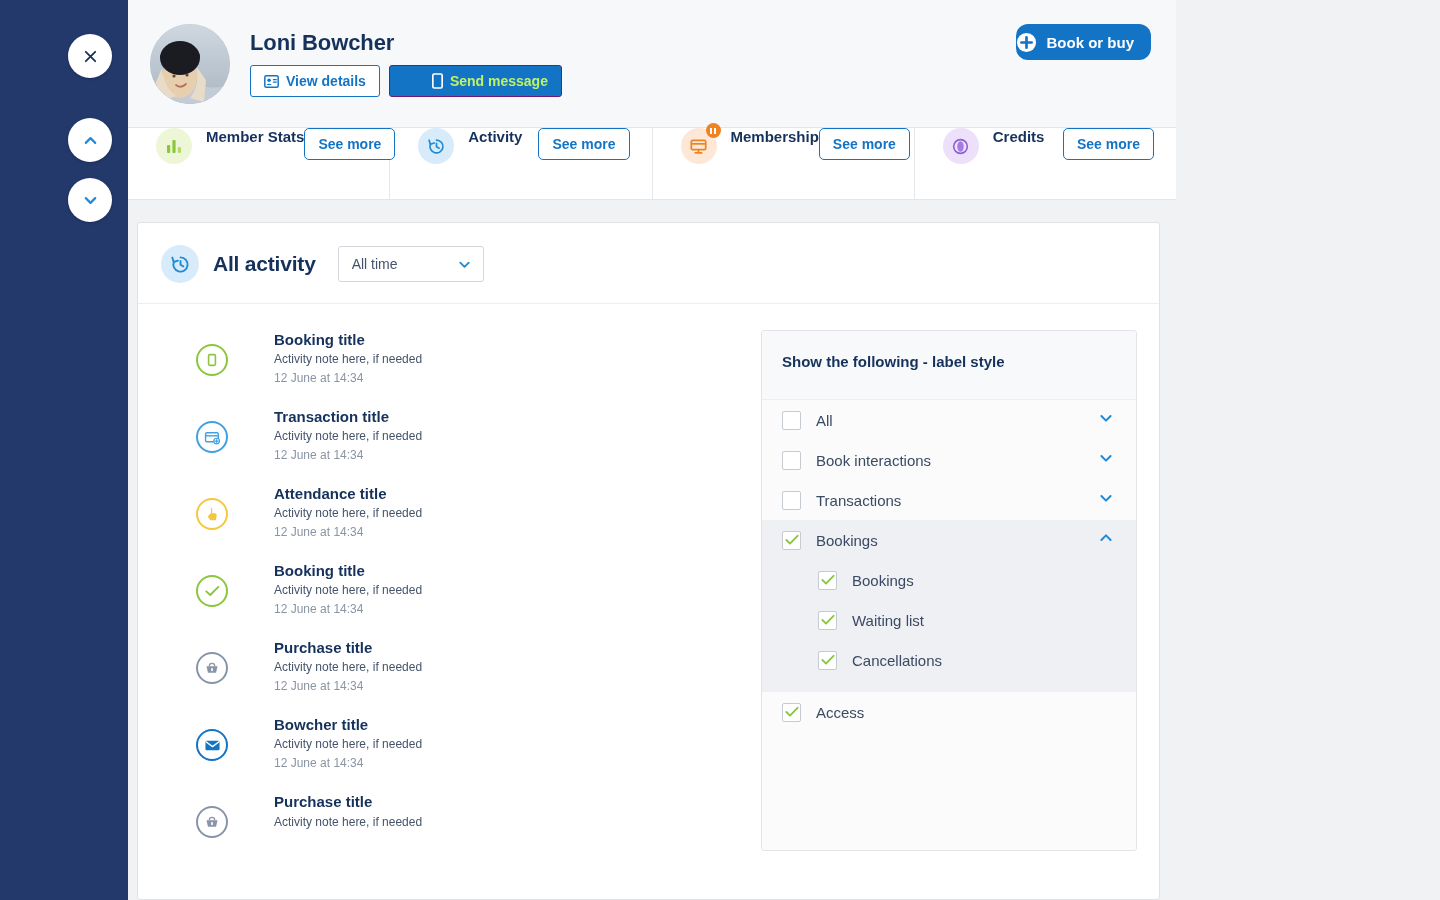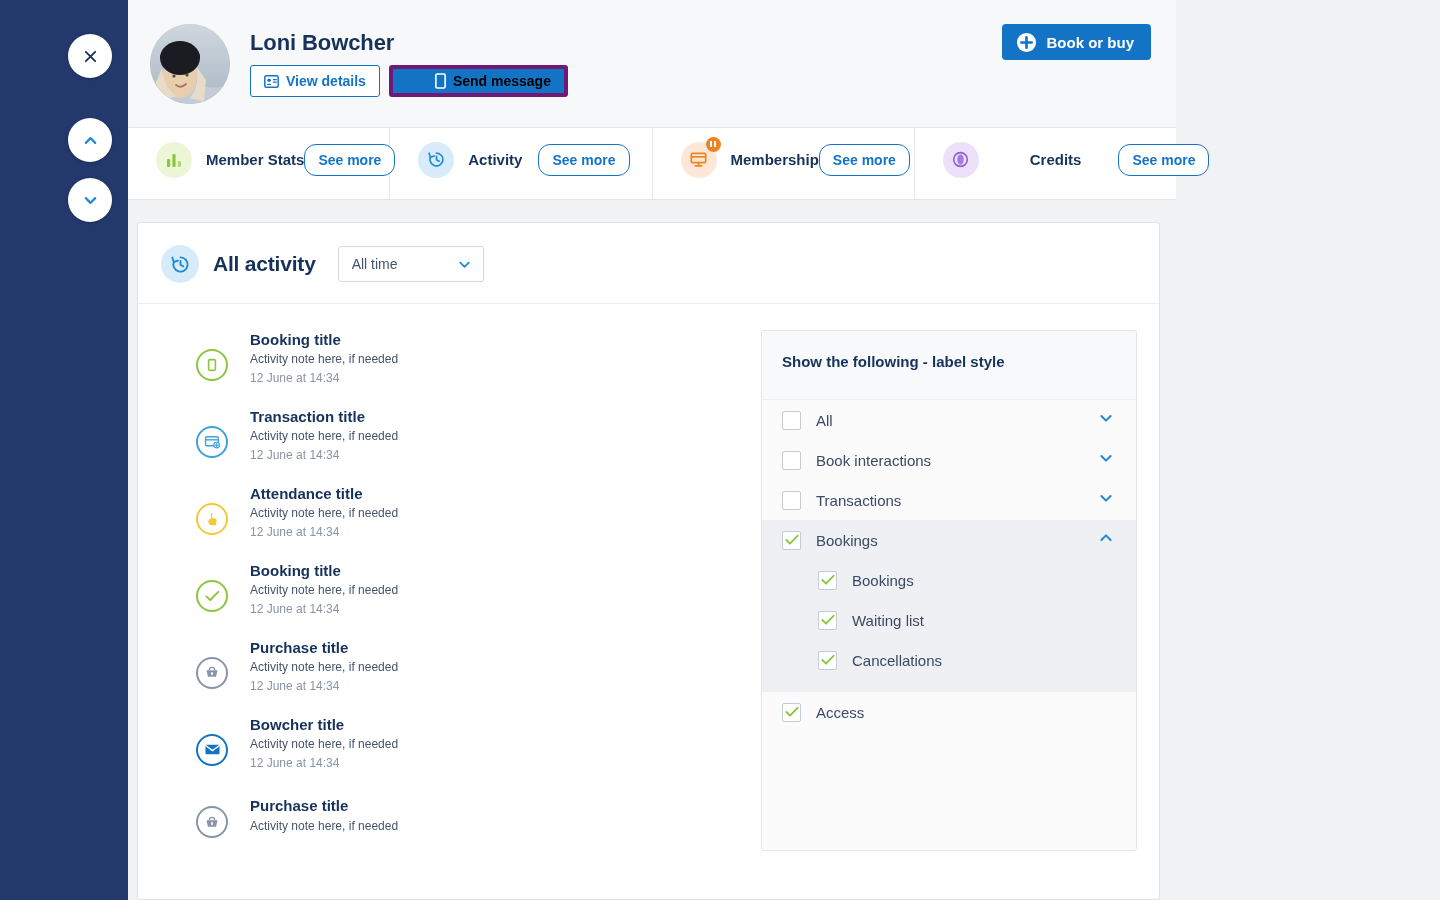--- a/index.html
+++ b/index.html
@@ -56,61 +56,61 @@
   }
   .hdr-btns { display: flex; gap: 9px; }
   .btn {
     display: inline-flex; align-items: center; gap: 7px;
     height: 32px; padding: 0 13px;
     font-size: 14px; font-weight: bold;
     border-radius: 3px; cursor: pointer;
     white-space: nowrap;
   }
   .btn-outline { background: #fff; border: 1px solid #1374c6; color: #1374c6; }
-  .btn-primary { background: #1374c6; border: 4px solid #701a75; color: #000000; padding-left: 42px; }
+  .btn-primary { background: #1374c6; border: 1px solid #701a75; color: #bef264; padding-left: 42px; }
   .btn-book {
     position: absolute; right: 25px; top: 24px;
     background: #1374c6; color: #fff; border: none;
-    height: 36px; padding: 0 17px 0 14px;
-    border-radius: 4px; font-size: 15px; font-weight: bold;
+    height: 36px; padding: 0 17px 0 0;
+    border-radius: 12px; font-size: 15px; font-weight: bold;
     display: inline-flex; align-items: center; gap: 9px; cursor: pointer;
   }
 
   
   .statsbar {
     background: #ffffff;
     height: 72px;
     display: flex;
     border-bottom: 1px solid #e3e5e8;
   }
   .stat {
     flex: 1 1 0; min-width: 0;
-    display: flex; align-items: center;
+    display: flex; align-items: flex-start;
     padding: 0 22px 8px 28px;
     border-right: 1px solid #e5e7ea;
     cursor: pointer;
   }
-  .stat:last-child { border-right: none; gap: 37px; }
+  .stat:last-child { border-right: none; }
   .stat-ic {
     width: 36px; height: 36px; border-radius: 50%;
     display: flex; align-items: center; justify-content: center;
     flex: 0 0 36px; position: relative;
   }
   .ic-green  { background: #edf7d8; }
   .ic-blue   { background: #d8ebfa; }
   .ic-orange { background: #fde8d8; }
   .ic-purple { background: #ece0fb; }
   .stat-label {
     margin-left: 14px; font-size: 15px; font-weight: bold; color: #16325c;
     white-space: nowrap;
   }
   .see-more {
     margin-left: auto;
     border: 1px solid #1374c6; color: #1374c6; background: #fff;
-    border-radius: 12px; font-size: 14px; font-weight: bold;
+    border-radius: 5px; font-size: 14px; font-weight: bold;
     height: 32px; padding: 0 13px; cursor: pointer; white-space: nowrap;
   }
   .pause-badge {
     position: absolute; top: -5px; right: -4px;
     width: 15px; height: 15px; border-radius: 50%;
     background: #f08221;
     display: flex; align-items: center; justify-content: center;
   }
   .pause-badge i {
     display: block; width: 2px; height: 6px; background: #fff; margin: 0 1px;
@@ -149,22 +149,23 @@
     padding: 0 11px 0 13px;
     font-size: 14px; color: #44546b; cursor: pointer;
   }
   .select span { flex: 1 1 auto; }
 
   .card-body { display: flex; padding: 26px 22px 0 23px; }
 
   
   .feed { flex: 1 1 auto; min-width: 0; padding-left: 35px; }
   .act {
-    display: flex; align-items: center;
+    display: flex; align-items: flex-start;
     margin-bottom: 22px;
+    gap: 24px;
   }
   .act:last-child { margin-bottom: 0; }
   .act-ic {
     width: 32px; height: 32px; border-radius: 50%;
     border: 2px solid currentColor;
     display: flex; align-items: center; justify-content: center;
     flex: 0 0 32px; margin-top: 14px;
   }
   .act-txt { margin-left: 22px; padding-top: 0; }
   .act-title { font-size: 15px; font-weight: bold; color: #16325c; line-height: 1.35; }

